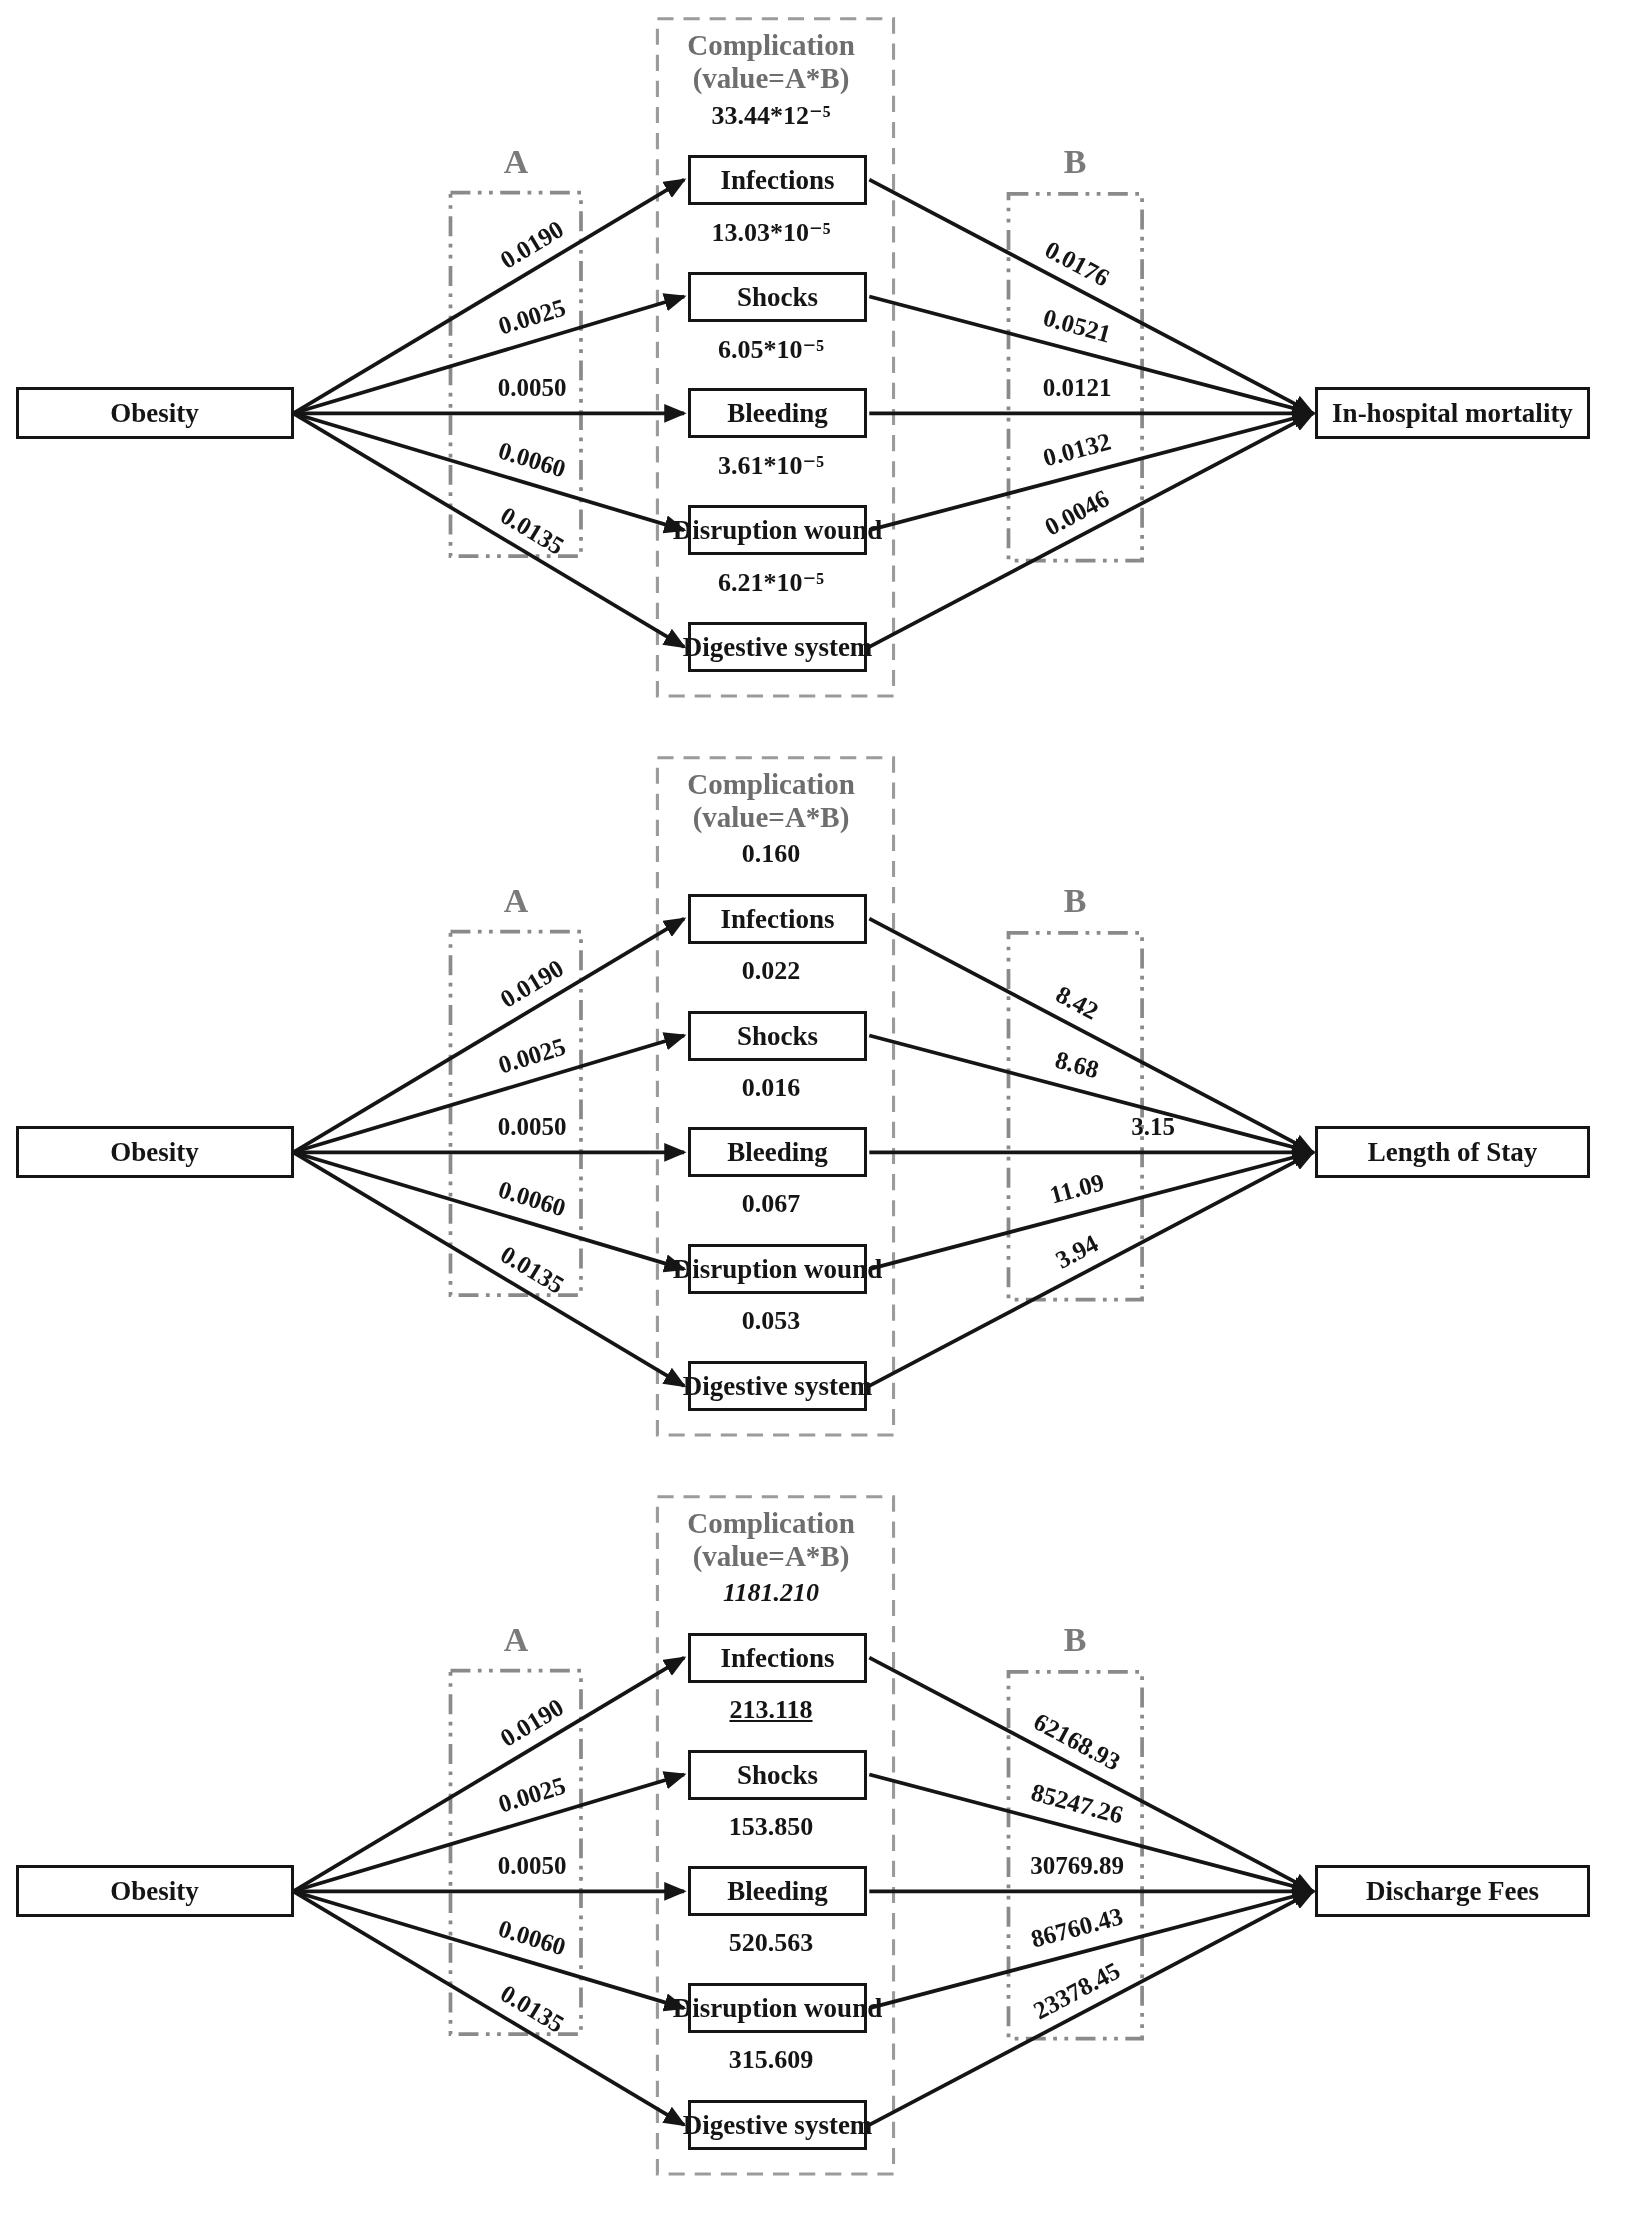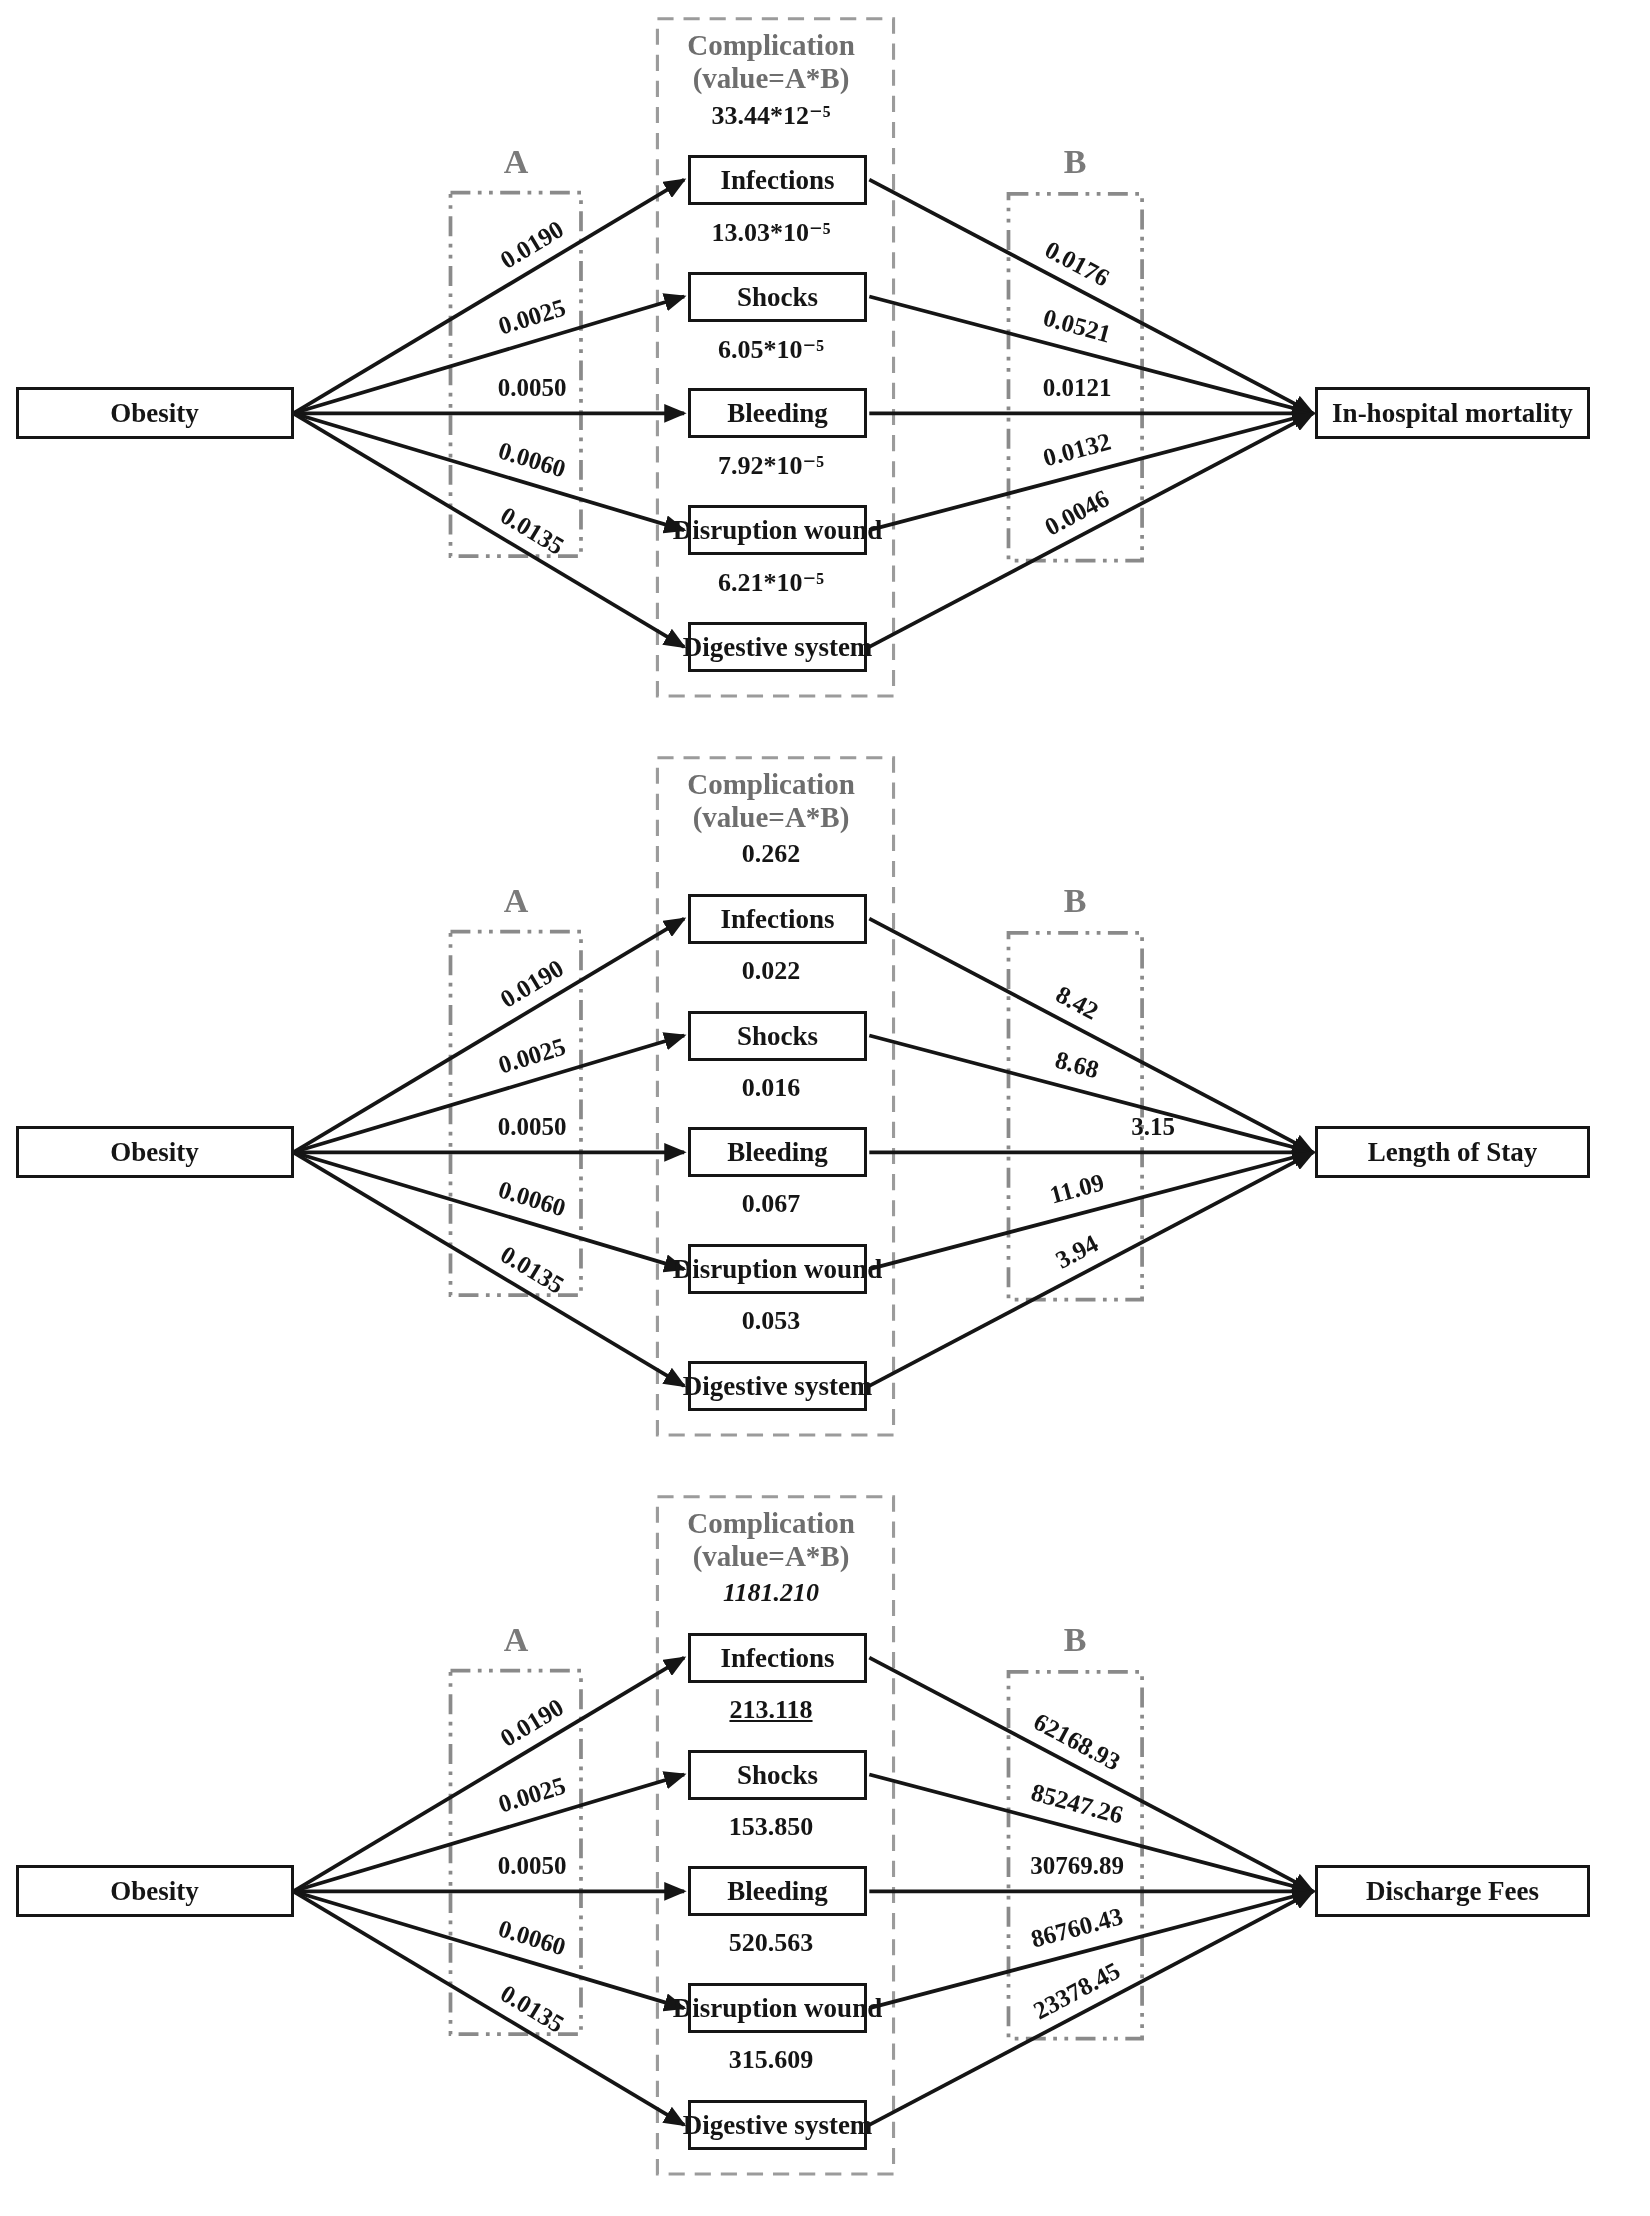--- a/index.html
+++ b/index.html
@@ -75,21 +75,21 @@
       <div class="lbl edge" style="left: 1077px; top: 326px; transform: translate(-50%, -50%) rotate(15deg);">0.0521</div>
       <div class="node" style="left: 688px; top: 388px; width: 179px; height: 50px;">
         <span>Bleeding</span>
       </div>
       <div class="lbl compval" style="left: 771px; top: 349px;">6.05*10⁻⁵</div>
       <div class="lbl edge" style="left: 532px; top: 388px;">0.0050</div>
       <div class="lbl edge" style="left: 1077px; top: 388px;">0.0121</div>
       <div class="node" style="left: 688px; top: 505px; width: 179px; height: 50px;">
         <span>Disruption wound</span>
       </div>
-      <div class="lbl compval" style="left: 771px; top: 465px;">7.92*10⁻⁵</div>
+      <div class="lbl compval" style="left: 771px; top: 465px;">3.61*10⁻⁵</div>
       <div class="lbl edge" style="left: 532px; top: 460px; transform: translate(-50%, -50%) rotate(17deg);">0.0060</div>
       <div class="lbl edge" style="left: 1077px; top: 450px; transform: translate(-50%, -50%) rotate(-15deg);">0.0132</div>
       <div class="node" style="left: 688px; top: 622px; width: 179px; height: 50px;">
         <span>Digestive system</span>
       </div>
       <div class="lbl compval" style="left: 771px; top: 582px;">6.21*10⁻⁵</div>
       <div class="lbl edge" style="left: 532px; top: 531px; transform: translate(-50%, -50%) rotate(31deg);">0.0135</div>
       <div class="lbl edge" style="left: 1077px; top: 513px; transform: translate(-50%, -50%) rotate(-28deg);">0.0046</div>
       <div class="lbl ctitle" style="left: 771px; top: 45px;">Complication</div>
       <div class="lbl ctitle" style="left: 771px; top: 78px;">(value=A*B)</div>
@@ -119,21 +119,21 @@
       </svg>
       <div class="node" style="left: 15.5px; top: 387px; width: 278px; height: 52px;">
         <span>Obesity</span>
       </div>
       <div class="node" style="left: 1315px; top: 387px; width: 275px; height: 52px;">
         <span>Length of Stay</span>
       </div>
       <div class="node" style="left: 688px; top: 155px; width: 179px; height: 50px;">
         <span>Infections</span>
       </div>
-      <div class="lbl compval" style="left: 771px; top: 115px;">0.262</div>
+      <div class="lbl compval" style="left: 771px; top: 115px;">0.160</div>
       <div class="lbl edge" style="left: 532px; top: 245px; transform: translate(-50%, -50%) rotate(-31deg);">0.0190</div>
       <div class="lbl edge" style="left: 1077px; top: 264px; transform: translate(-50%, -50%) rotate(28deg);">8.42</div>
       <div class="node" style="left: 688px; top: 272px; width: 179px; height: 50px;">
         <span>Shocks</span>
       </div>
       <div class="lbl compval" style="left: 771px; top: 232px;">0.022</div>
       <div class="lbl edge" style="left: 532px; top: 317px; transform: translate(-50%, -50%) rotate(-17deg);">0.0025</div>
       <div class="lbl edge" style="left: 1077px; top: 326px; transform: translate(-50%, -50%) rotate(15deg);">8.68</div>
       <div class="node" style="left: 688px; top: 388px; width: 179px; height: 50px;">
         <span>Bleeding</span>

